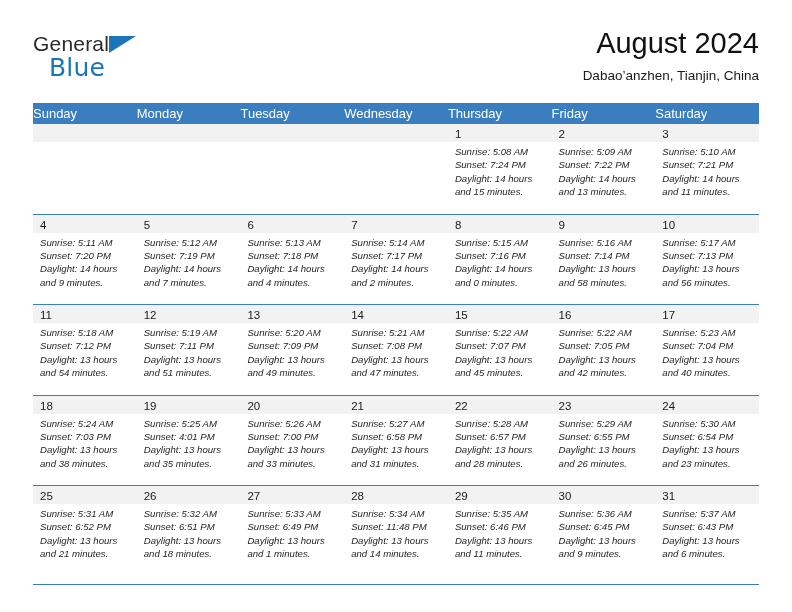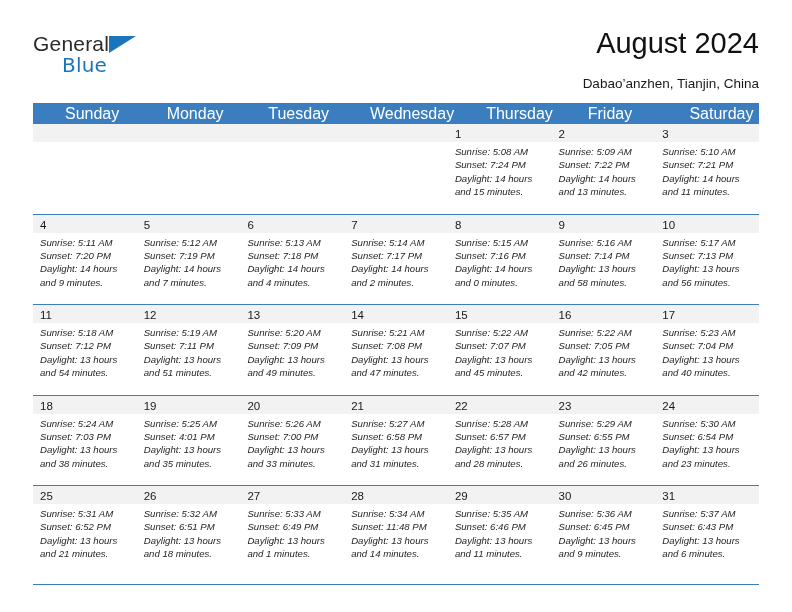--- a/index.html
+++ b/index.html
@@ -49,23 +49,23 @@
     position: absolute;
     left: 76px;
     top: 4px;
     width: 0;
     height: 0;
     border-left: 27px solid #1b75bb;
     border-bottom: 17px solid transparent;
   }
   .logo-blue {
     position: absolute;
-    left: 29px;
+    left: 16px;
     top: 21px;
-    font-size: 20px;
+    font-size: 25px;
     letter-spacing: 0.2px;
     color: #1b75bb;
     font-family: "DejaVu Sans", sans-serif;
     text-align: right;
   }
 
   .title-wrap {
     position: absolute;
     right: 0;
     top: 0;
@@ -74,46 +74,45 @@
   .cal-title {
     font-size: 29px;
     color: #111111;
     line-height: 34px;
     white-space: nowrap;
   }
   .cal-subtitle {
     font-size: 13.5px;
     color: #1a1a1a;
     line-height: 20px;
-    margin-top: 14px;
+    margin-top: 6px;
     white-space: nowrap;
     padding-left: 40px;
   }
 
   
   .calendar {
     position: absolute;
     left: 33px;
     top: 103px;
     width: 726px;
   }
   .dow-row {
     display: flex;
     background: #3a7ebf;
     height: 21px;
   }
   .dow {
     flex: 1 1 0;
     color: #ffffff;
-    font-size: 16px;
+    font-size: 13px;
     line-height: 21px;
-    padding-left: 23px;
+    padding-left: 0;
     box-sizing: border-box;
     white-space: nowrap;
-    margin-left: 9px;
   }
   .week {
     display: flex;
     border-top: 1.3px solid #3a7ebf;
     height: 89.5px;
   }
   .week:first-of-type {
     border-top: none;
   }
   .day {

